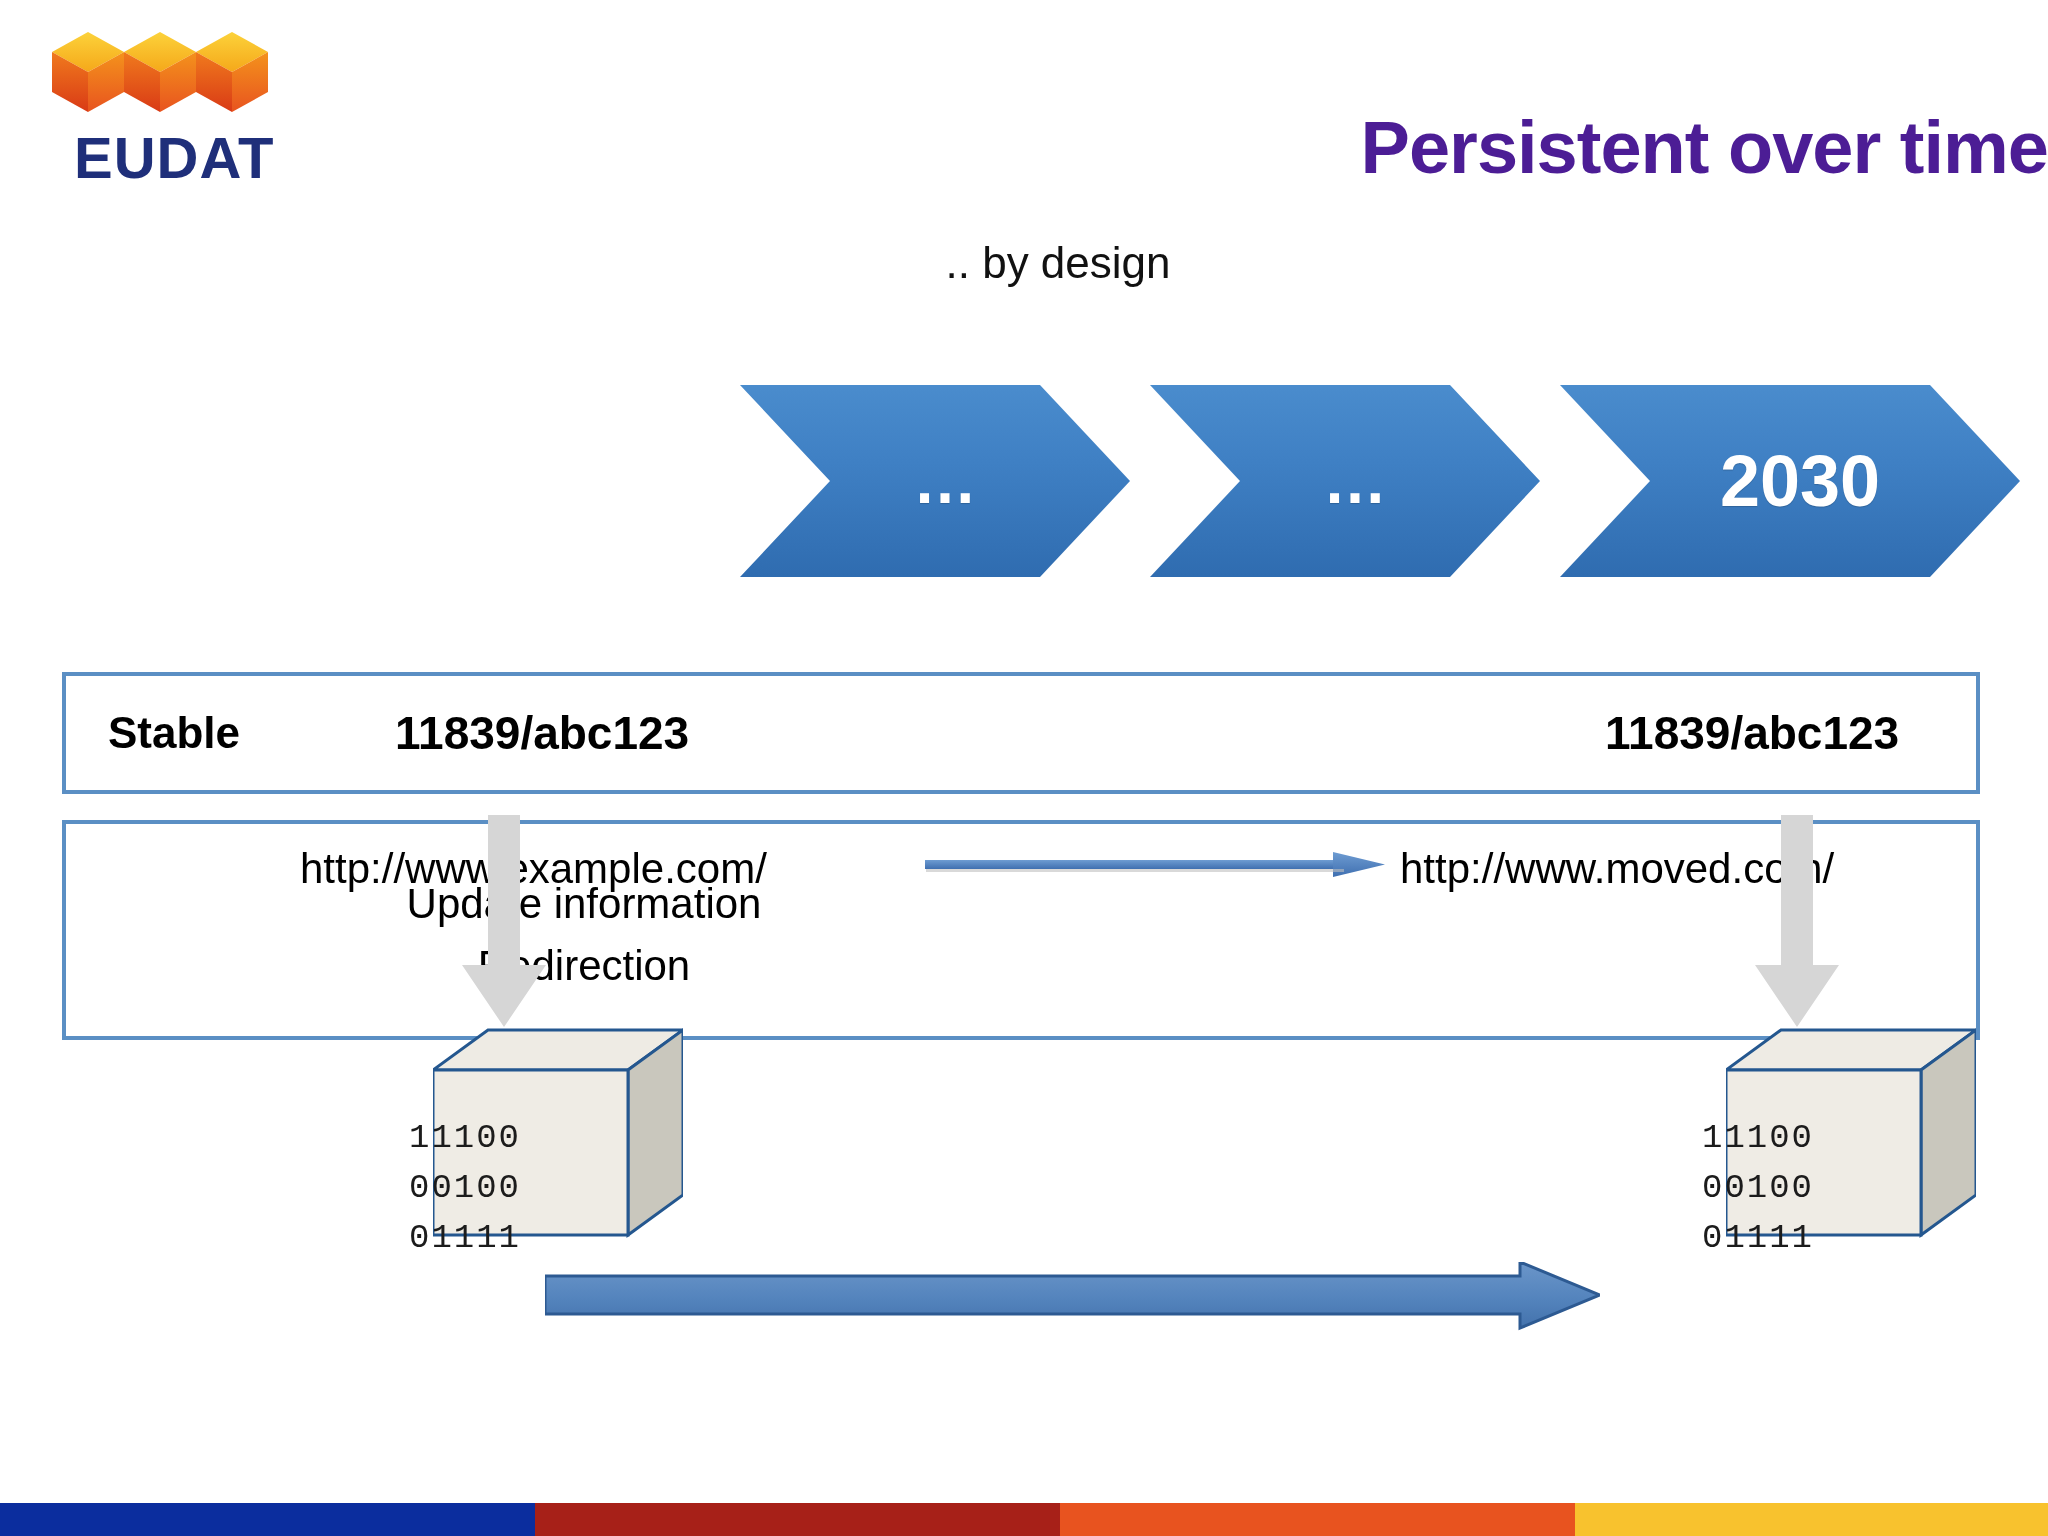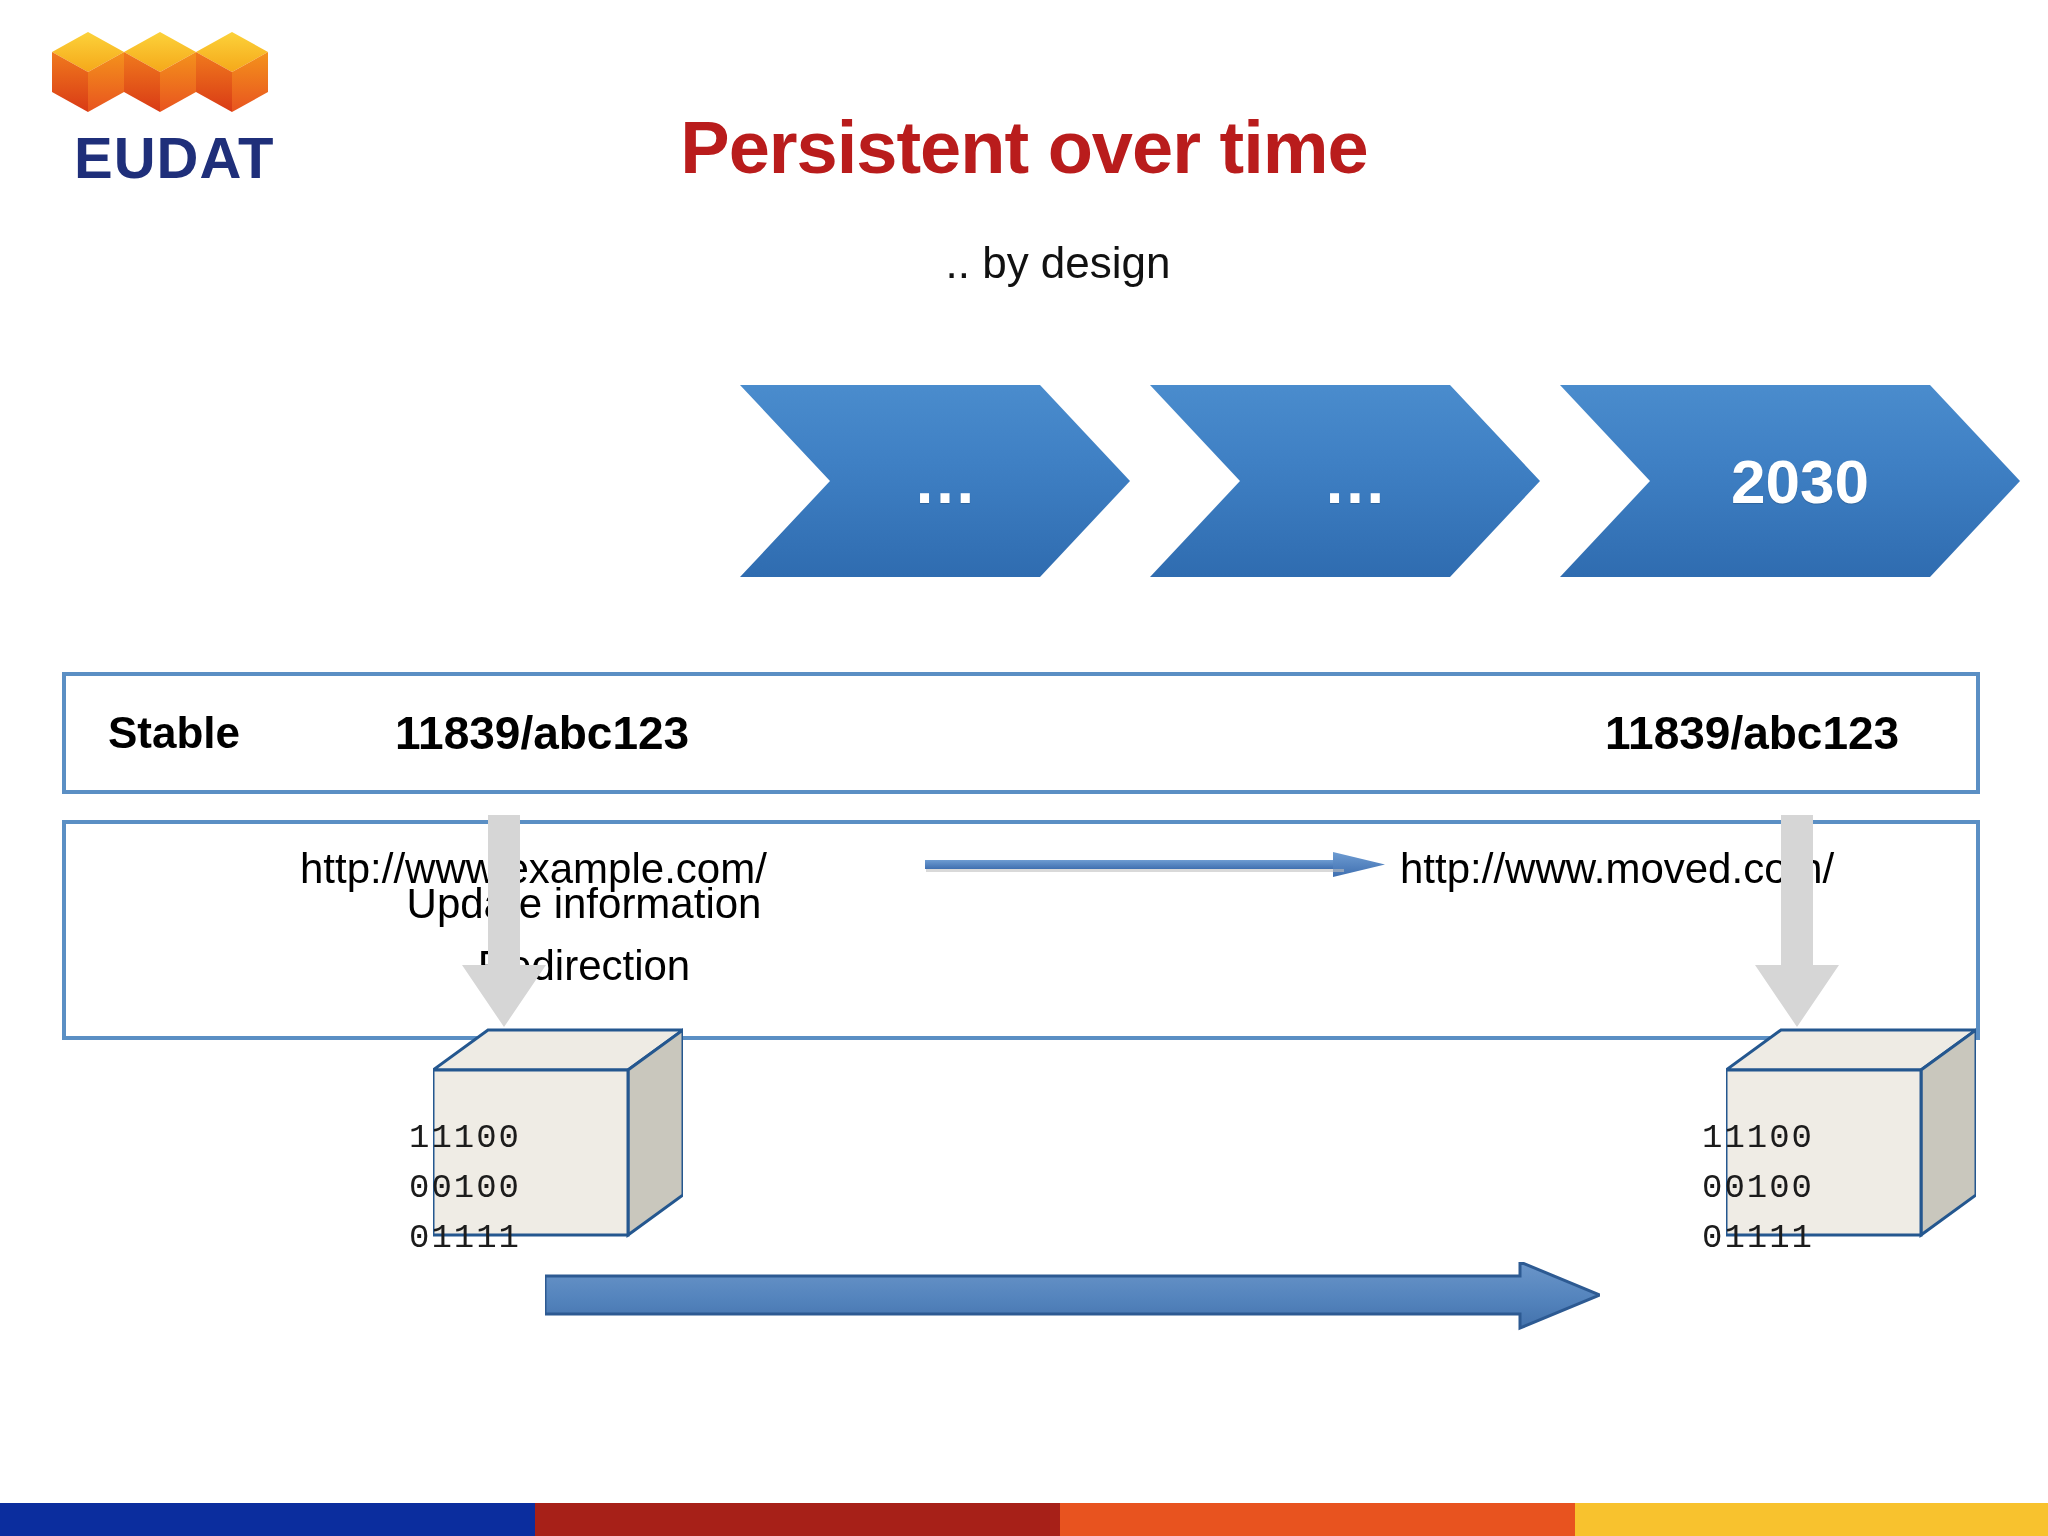--- a/index.html
+++ b/index.html
@@ -13,22 +13,22 @@
   #logo{position:absolute;left:40px;top:24px;width:240px;height:160px;}
   #logo .cubes{position:absolute;left:8px;top:0;width:230px;height:95px;}
   #logo .eudat-text{
     position:absolute;left:34px;top:92px;
     font-size:58px;font-weight:bold;color:#1f2f7a;
     letter-spacing:1px;font-family:"Liberation Sans",sans-serif;margin-top:8px;
   }
 
   
   #title{
-    position:absolute;left:0;right:0;top:105px;text-align:center;
-    font-size:74px;font-weight:bold;color:#b91c1c;letter-spacing:-1px;
+    position:absolute;left:0;right:0;top:105px;text-align:right;
+    font-size:74px;font-weight:bold;color:#4c1d95;letter-spacing:-1px;
   }
   #subtitle{
     position:absolute;left:0;right:0;top:238px;text-align:center;
     font-size:44px;font-weight:normal;color:#111;
     padding-left:68px;
   }
 
   
   #timeline{position:absolute;left:330px;top:385px;width:1700px;height:200px;}
   .chev{
@@ -149,21 +149,21 @@
 
 <div id="timeline">
   <div class="chev" style="left:410px;width:390px;font-size:64px;
               clip-path:polygon(0 0, 300px 0, 390px 96px, 300px 192px, 0 192px, 90px 96px);">
     <span>…</span>
   </div>
   <div class="chev" style="left:820px;width:390px;font-size:64px;
               clip-path:polygon(0 0, 300px 0, 390px 96px, 300px 192px, 0 192px, 90px 96px);">
     <span>…</span>
   </div>
-  <div class="chev" style="left:1230px;width:460px;font-size:62px;
+  <div class="chev" style="left:1230px;width:460px;font-size:72px;
               clip-path:polygon(0 0, 370px 0, 460px 96px, 370px 192px, 0 192px, 90px 96px);">
     <span>2030</span>
   </div>
 </div>
 
 <div id="stable-box"></div>
 <div id="stable-label">Stable</div>
 <div id="pid-left">11839/abc123</div>
 <div id="pid-right">11839/abc123</div>
 

